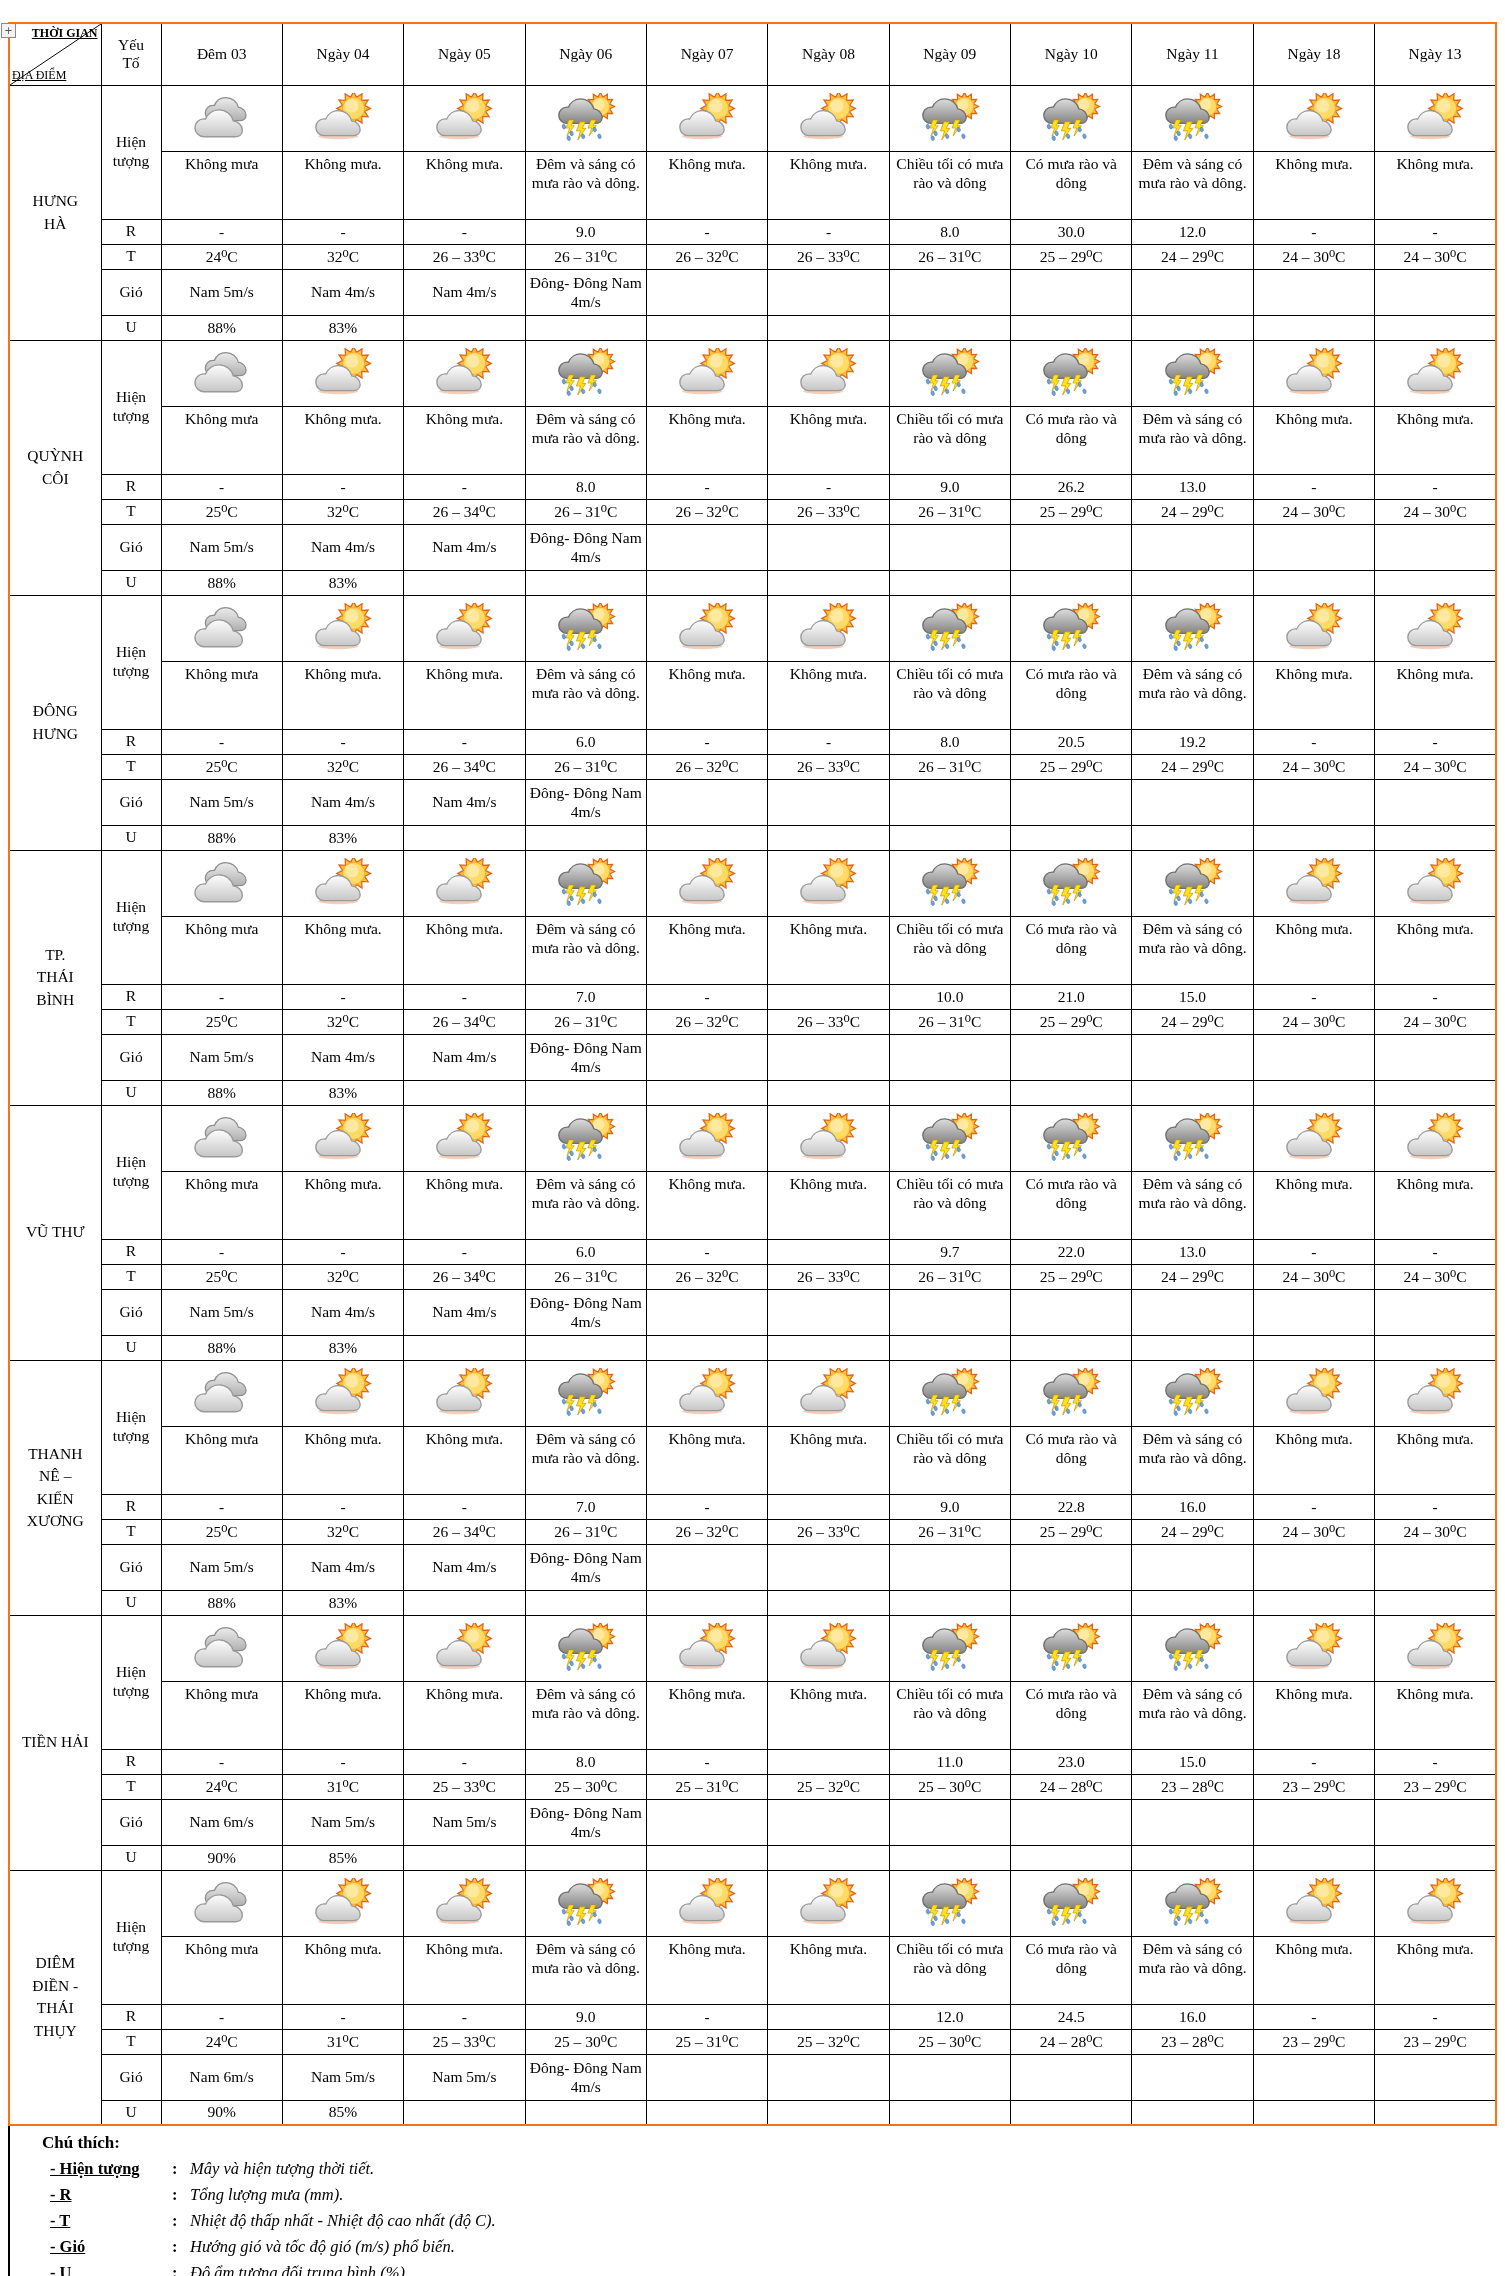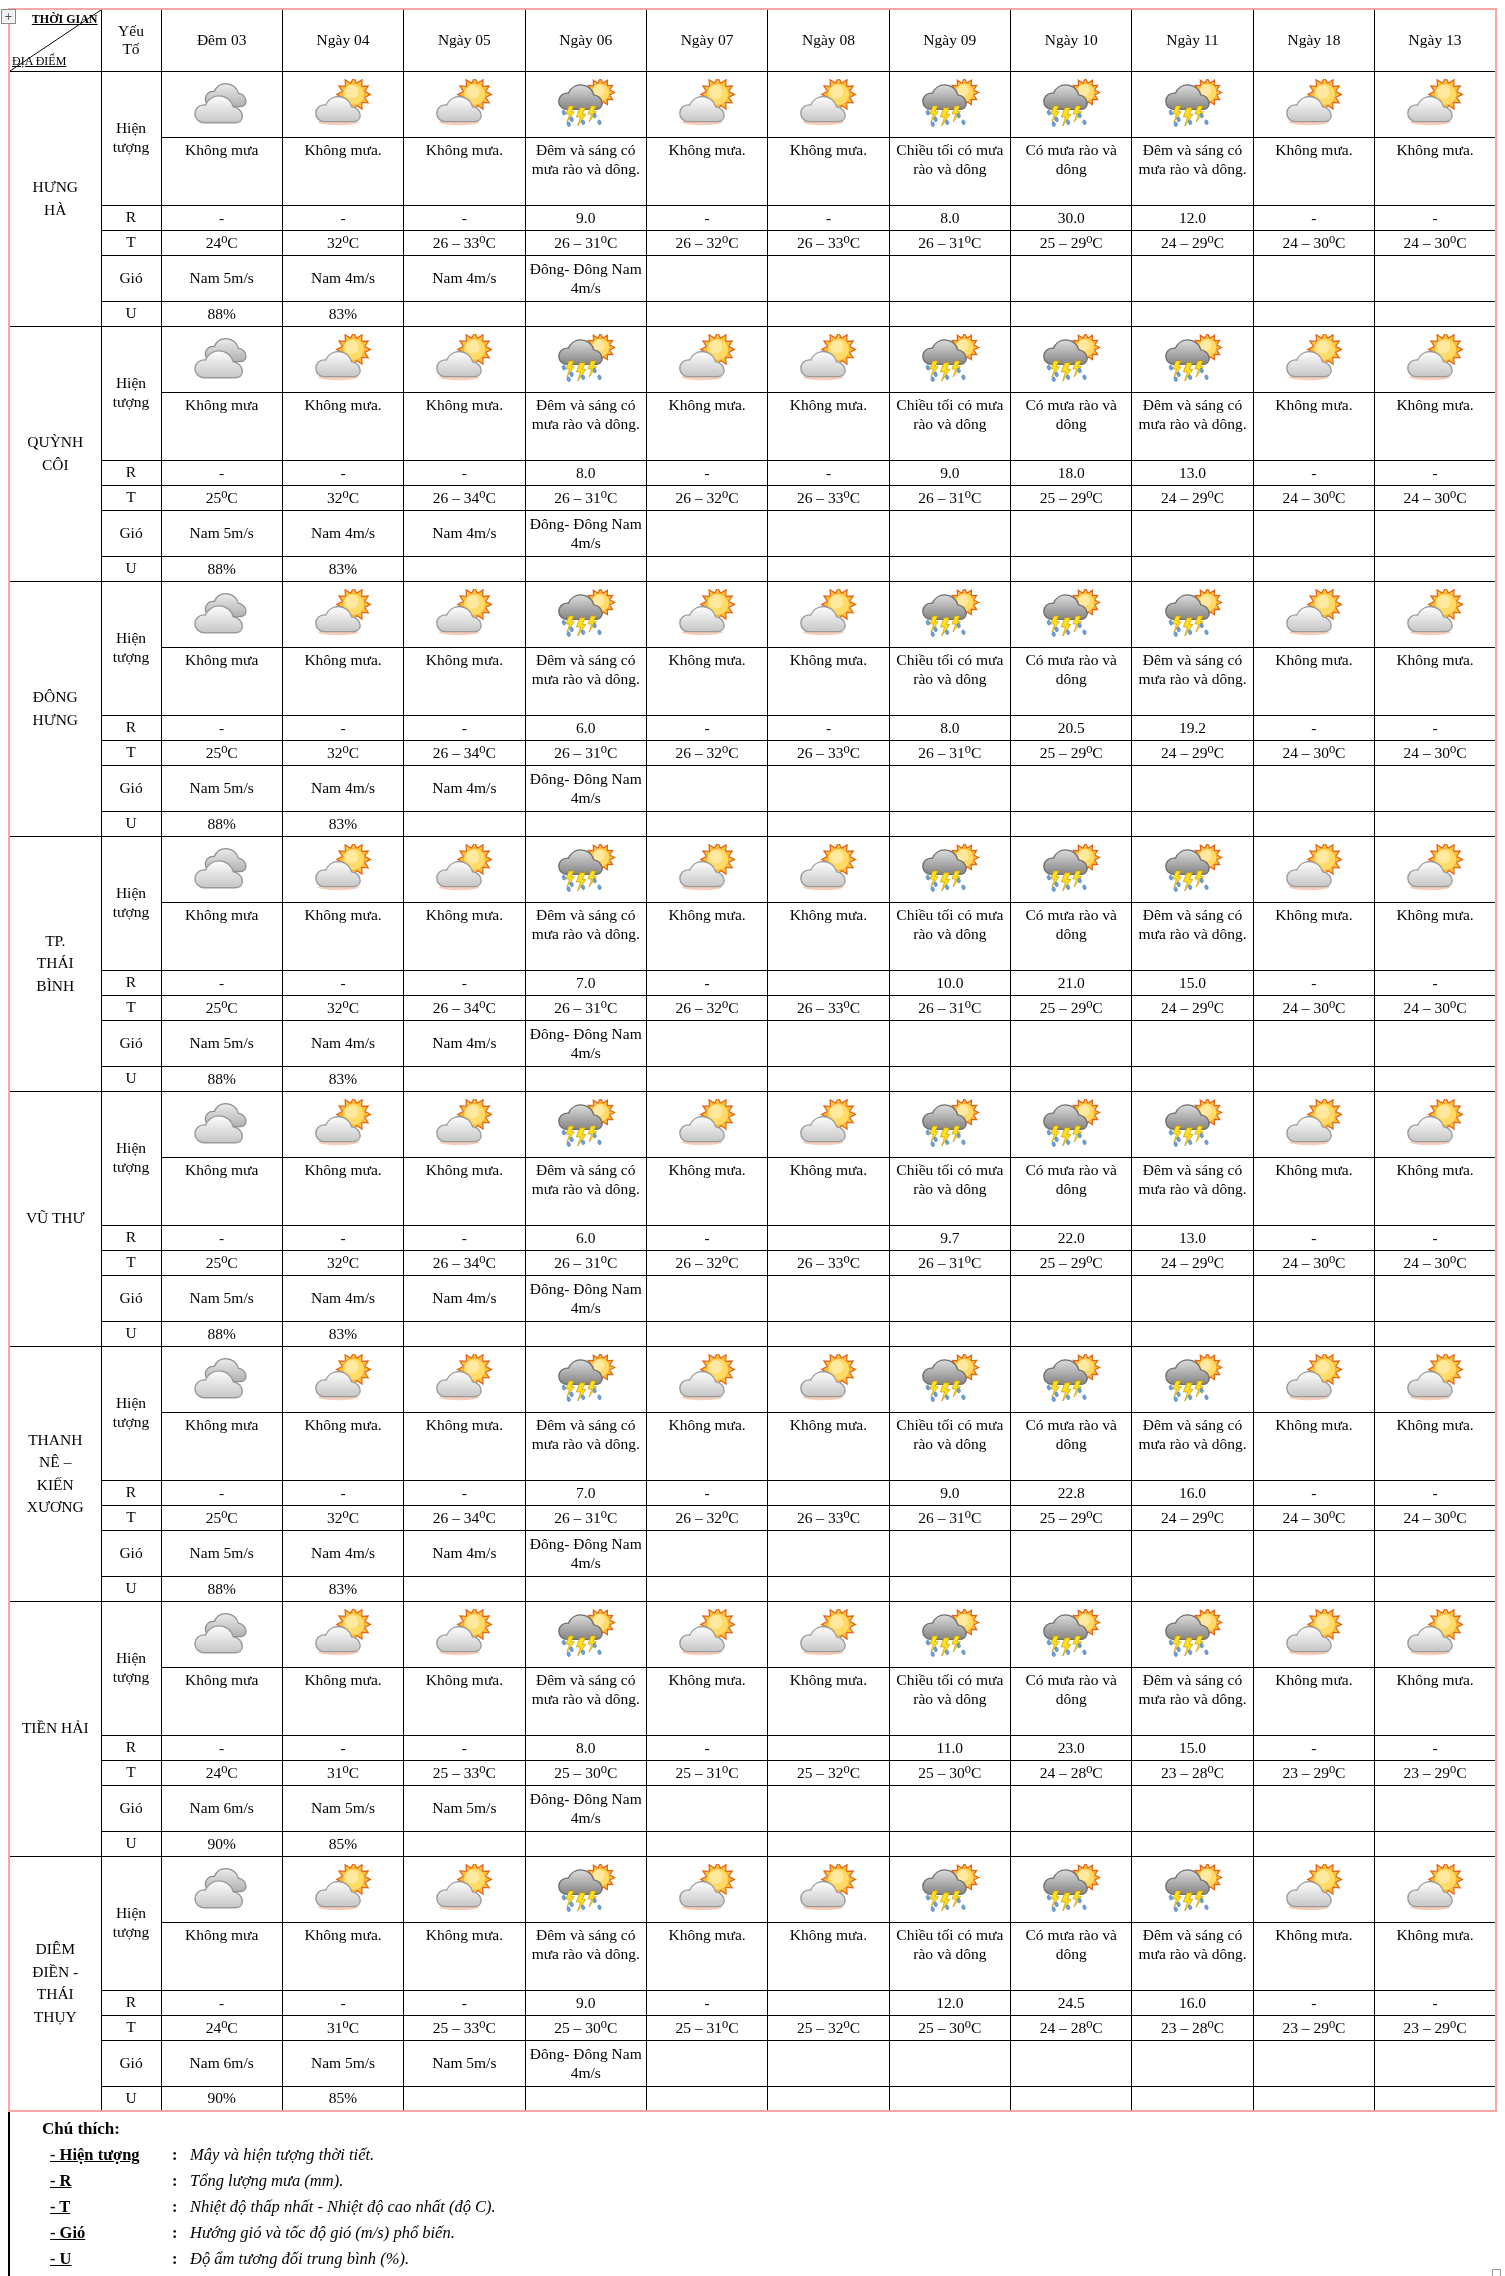--- a/index.html
+++ b/index.html
@@ -1,21 +1,21 @@
 <!DOCTYPE html>
 <html><head>
 <meta charset="utf-8">
 <style>
   html,body{margin:0;padding:0;background:#fff;}
   .page{width:1505px;height:2276px;position:relative;background:#fff;
         font-family:"Liberation Serif","DejaVu Serif",serif;color:#000;}
   .move-handle{position:absolute;left:1px;top:1px;width:13px;height:13px;border:1px solid #8a8a8a;
         font:10px "DejaVu Sans",sans-serif;color:#555;display:flex;align-items:center;justify-content:center;background:#f2f2f2;}
   .resize-handle{position:absolute;right:4px;bottom:6px;width:7px;height:7px;border:1px solid #9a9a9a;background:#fff;}
-  table.wx{border-collapse:collapse;table-layout:fixed;width:1489px;margin:8px 0 0 8px;border:2px solid #fca5a5;}
+  table.wx{border-collapse:collapse;table-layout:fixed;width:1489px;margin:22px 0 0 8px;border:2px solid #f97316;}
   table.wx td,table.wx th{border:1px solid #000;text-align:center;vertical-align:middle;
         font-size:15.5px;font-weight:normal;padding:1px 2px;overflow:hidden;}
   col.c-loc{width:92px;} col.c-fac{width:60px;}
   thead tr{height:62px;}
   th.day{font-size:17px;font-weight:bold;}
   th.corner{position:relative;padding:0;}
   .diag{position:absolute;inset:0;
         background:linear-gradient(to bottom right,transparent calc(50% - 0.8px),#000 50%,transparent calc(50% + 0.8px));}
   .corner-top{position:absolute;top:2px;right:3px;font-size:12px;font-weight:bold;text-decoration:underline;white-space:nowrap;}
   .corner-bottom{position:absolute;bottom:2px;left:2px;font-size:12px;font-weight:normal;text-decoration:underline;white-space:nowrap;}
@@ -501,21 +501,21 @@
         </tr>
         <tr class="num-row">
           <td class="factor">R</td>
           <td>-</td>
           <td>-</td>
           <td>-</td>
           <td>8.0</td>
           <td>-</td>
           <td>-</td>
           <td>9.0</td>
-          <td>18.0</td>
+          <td>26.2</td>
           <td>13.0</td>
           <td>-</td>
           <td>-</td>
         </tr>
         <tr class="num-row">
           <td class="factor">T</td>
           <td>25⁰C</td>
           <td>32⁰C</td>
           <td>26 – 34⁰C</td>
           <td>26 – 31⁰C</td>

